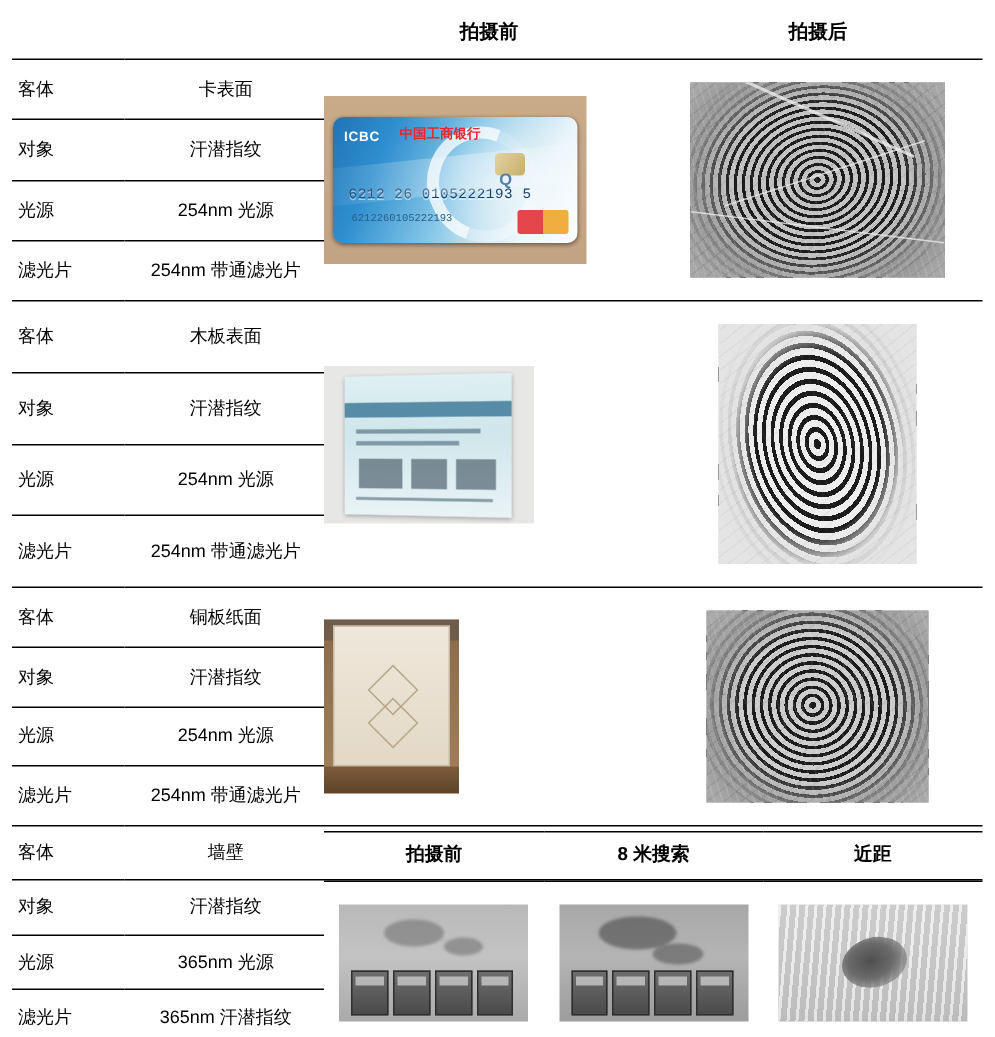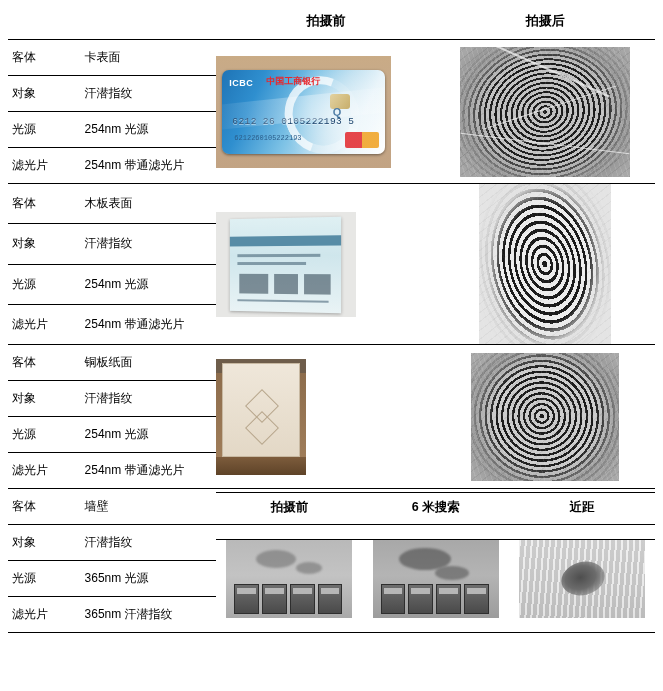--- a/index.html
+++ b/index.html
@@ -48,32 +48,33 @@
 
   .cell-label {
     font-size: 12px;
     padding: 9px 0 9px 4px;
     white-space: nowrap;
   }
   .cell-value {
     font-size: 12px;
     padding: 9px 0 9px 2px;
     white-space: nowrap;
+    text-align: center;
   }
   .sub-hdr {
     font-size: 12.5px;
     font-weight: bold;
     text-align: center;
     padding: 6px 0 6px 0;
   }
 
   .imgwrap {
     position: relative;
     display: block;
-    margin: 0 auto;
+    margin: 15px auto;
   }
 
   
 
   
   .photo-card {
     width: 175px; height: 112px;
     background:
       linear-gradient(180deg, #c9ab86 0%, #c6a98a 32%, #c2a383 100%);
     position: relative;
@@ -428,21 +429,21 @@
     </tr>
 
     <tr class="rule-top">
       <td class="cell-label">客体</td>
       <td class="cell-value">墙壁</td>
       <td colspan="2">
         <table style="width:100%;table-layout:fixed;border-collapse:collapse;">
           <tbody>
                 <tr>
             <td class="sub-hdr">拍摄前</td>
-            <td class="sub-hdr">6 米搜索</td>
+            <td class="sub-hdr">8 米搜索</td>
             <td class="sub-hdr">近距</td>
           </tr>
         </tbody>
             </table>
       </td>
     </tr>
     <tr class="rule-thin">
       <td class="cell-label">对象</td>
       <td class="cell-value">汗潜指纹</td>
       <td colspan="2" rowspan="3">

